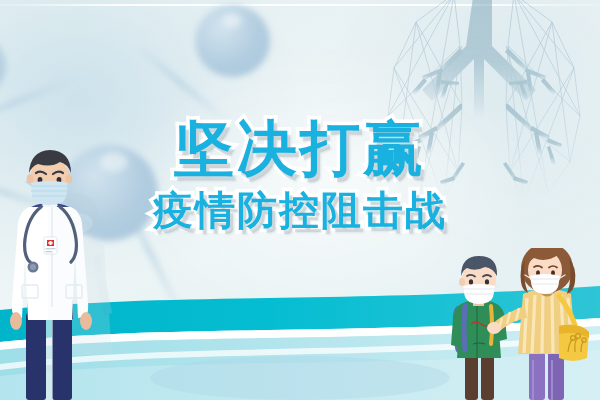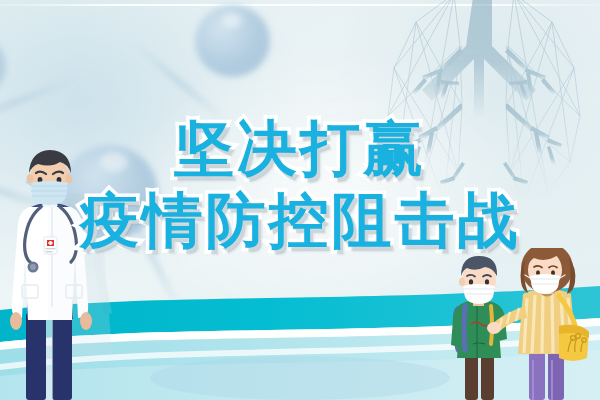--- a/index.html
+++ b/index.html
@@ -72,21 +72,21 @@
     letter-spacing:.05em;
     line-height:1.0;
     -webkit-text-stroke:7px #ffffff;
     paint-order:stroke fill;
     text-shadow:
       3px 4px 0 rgba(150,165,175,.30),
       4px 5px 2px rgba(140,158,170,.22);
     text-align: center;
   }
   .hl-1{font-size:60px;}
-  .hl-2{font-size:60px;margin-top:12px;}
+  .hl-2{font-size:40px;margin-top:12px;}
 
   
   .doctor{position:absolute;left:-2px;top:145px;width:105px;height:255px;z-index:30;}
   .doctor svg{width:100%;height:100%;display:block;}
 
   
   .ghost{position:absolute;left:32px;top:185px;width:90px;height:180px;opacity:.22;z-index:25;}
   .ghost svg{width:100%;height:100%;display:block;}
 
   

